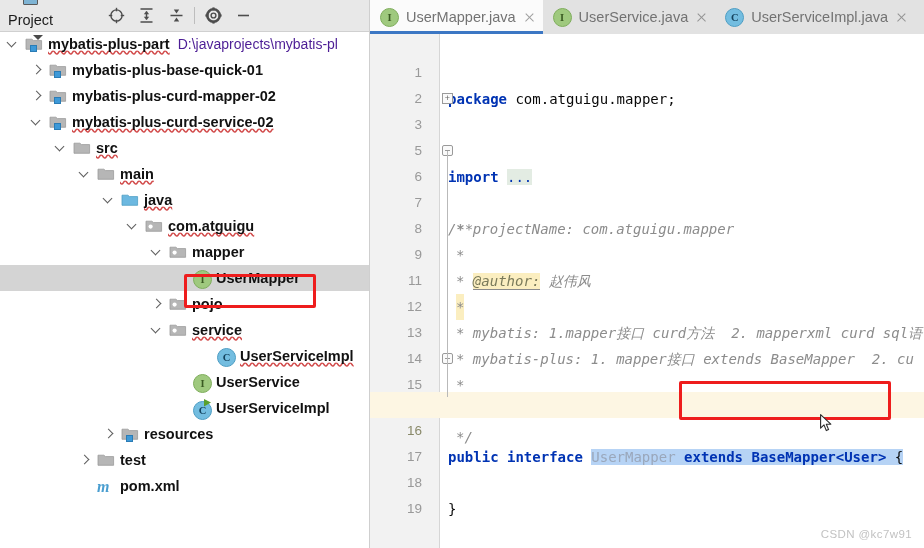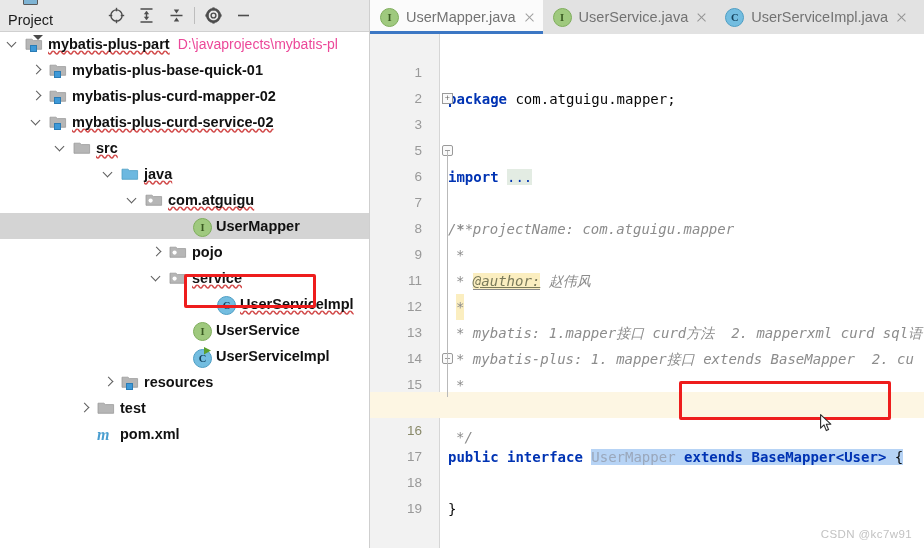--- a/index.html
+++ b/index.html
@@ -43,21 +43,21 @@
     transform:rotate(45deg);
   }
   .arrow.d::before{
     content:"";position:absolute;left:2px;top:1px;width:6px;height:6px;
     border-right:1.7px solid #5d5d5d;border-top:1.7px solid #5d5d5d;
     transform:rotate(135deg);
   }
   .ico{width:18px;height:16px;flex:0 0 18px;margin-right:5px;position:relative;}
   .tlabel{font-size:14.5px;color:#111;font-weight:bold;}
   .tlabel.b{font-weight:bold;}
-  .tpath{font-size:14px;color:#ec4899;margin-left:8px;}
+  .tpath{font-size:14px;color:#4c1d95;margin-left:8px;}
   .sq{position:relative;}
   .sq::after{
     content:"";position:absolute;left:5px;bottom:0px;width:7px;height:7px;
     background:#3d99d8;border:1px solid #2b7cb5;box-sizing:border-box;
   }
   .wavy{
     text-decoration:underline;text-decoration-color:#d24b4b;
     text-decoration-style:wavy;text-decoration-skip-ink:none;
   }
 
@@ -114,21 +114,21 @@
   }
   .ln .code{position:absolute;left:78px;white-space:pre;}
   .ln.caret{background:#fdf6e3;}
   .ln.caret .num{color:#8a8a6a;}
 
   .kw{color:#0033b3;font-weight:bold;}
   .pl{color:#080808;}
   .cm{color:#8c8c8c;font-style:italic;font-family:"DejaVu Sans Mono","Liberation Mono",monospace;}
   .fold{background:#e3ece3;color:#0033b3;}
   .selbg{background:#b6d3f5;}
-  .author{background:#fbeec0;border-bottom:1px solid #8a8a8a;color:#7a7a5a;font-style:italic;text-decoration:underline;}
+  .author{background:#fbeec0;border-bottom:1px solid #8a8a8a;color:#7a7a5a;font-style:italic;}
   .starhl{background:#fbeec0;}
   .ident{color:#9aa7bb;}
 
   .foldmark{
     position:absolute;left:72px;top:7px;width:11px;height:11px;
     border:1px solid #9a9a9a;background:#fafafa;box-sizing:border-box;
     font-size:9px;line-height:9px;text-align:center;color:#666;
     font-family:"Liberation Sans",sans-serif;
   }
   .foldmark.round{border-radius:2px;}
@@ -243,35 +243,52 @@
         </div>
         <div class="trow">
           <span style="width: 54px; flex: 0 0 auto;"></span>
           <span class="arrow d" style="margin-right: 6px;"></span>
           <span class="ico"><svg width="18" height="15" viewBox="0 0 18 15">
               <path d="M1 3.2 L1 13.3 L16.6 13.3 L16.6 4.6 L8.4 4.6 L6.9 3.2 Z" fill="#b6b6b6" stroke="#9a9a9a" stroke-width="0.8"></path>
             </svg></span>
           <span class="tlabel wavy">src</span>
         </div>
         <div class="trow">
+          <span style="width: 78px; flex: 0 0 auto;"></span>
+          <span class="arrow d" style="margin-right: 6px;"></span>
+          <span class="ico"><svg width="18" height="15" viewBox="0 0 18 15">
+              <path d="M1 3.2 L1 13.3 L16.6 13.3 L16.6 4.6 L8.4 4.6 L6.9 3.2 Z" fill="#b6b6b6" stroke="#9a9a9a" stroke-width="0.8"></path>
+            </svg></span>
+          <span class="tlabel wavy">main</span>
+        </div>
+        <div class="trow">
           <span style="width: 102px; flex: 0 0 auto;"></span>
           <span class="arrow d" style="margin-right: 6px;"></span>
           <span class="ico"><svg width="18" height="15" viewBox="0 0 18 15">
               <path d="M1 3.2 L1 13.3 L16.6 13.3 L16.6 4.6 L8.4 4.6 L6.9 3.2 Z" fill="#6cb8e0" stroke="#4e9ec4" stroke-width="0.8"></path>
             </svg></span>
           <span class="tlabel wavy">java</span>
         </div>
         <div class="trow">
           <span style="width: 126px; flex: 0 0 auto;"></span>
           <span class="arrow d" style="margin-right: 6px;"></span>
           <span class="ico"><svg width="18" height="15" viewBox="0 0 18 15">
               <path d="M1 3.2 L1 13.3 L16.6 13.3 L16.6 4.6 L8.4 4.6 L6.9 3.2 Z" fill="#b6b6b6" stroke="#9a9a9a" stroke-width="0.8"></path>
               <circle cx="5.6" cy="8.6" r="2.1" fill="#ffffff"></circle>
             </svg></span>
           <span class="tlabel wavy">com.atguigu</span>
+        </div>
+        <div class="trow">
+          <span style="width: 150px; flex: 0 0 auto;"></span>
+          <span class="arrow d" style="margin-right: 6px;"></span>
+          <span class="ico"><svg width="18" height="15" viewBox="0 0 18 15">
+              <path d="M1 3.2 L1 13.3 L16.6 13.3 L16.6 4.6 L8.4 4.6 L6.9 3.2 Z" fill="#b6b6b6" stroke="#9a9a9a" stroke-width="0.8"></path>
+              <circle cx="5.6" cy="8.6" r="2.1" fill="#ffffff"></circle>
+            </svg></span>
+          <span class="tlabel">mapper</span>
         </div>
         <div class="trow sel">
           <span style="width: 174px; flex: 0 0 auto;"></span>
           <span class="arrow" style="margin-right: 6px;"></span>
           <span class="ico">
             <span class="badge i" style="margin-top:0px;">I</span>
           </span>
           <span class="tlabel">UserMapper</span>
         </div>
         <div class="trow">

